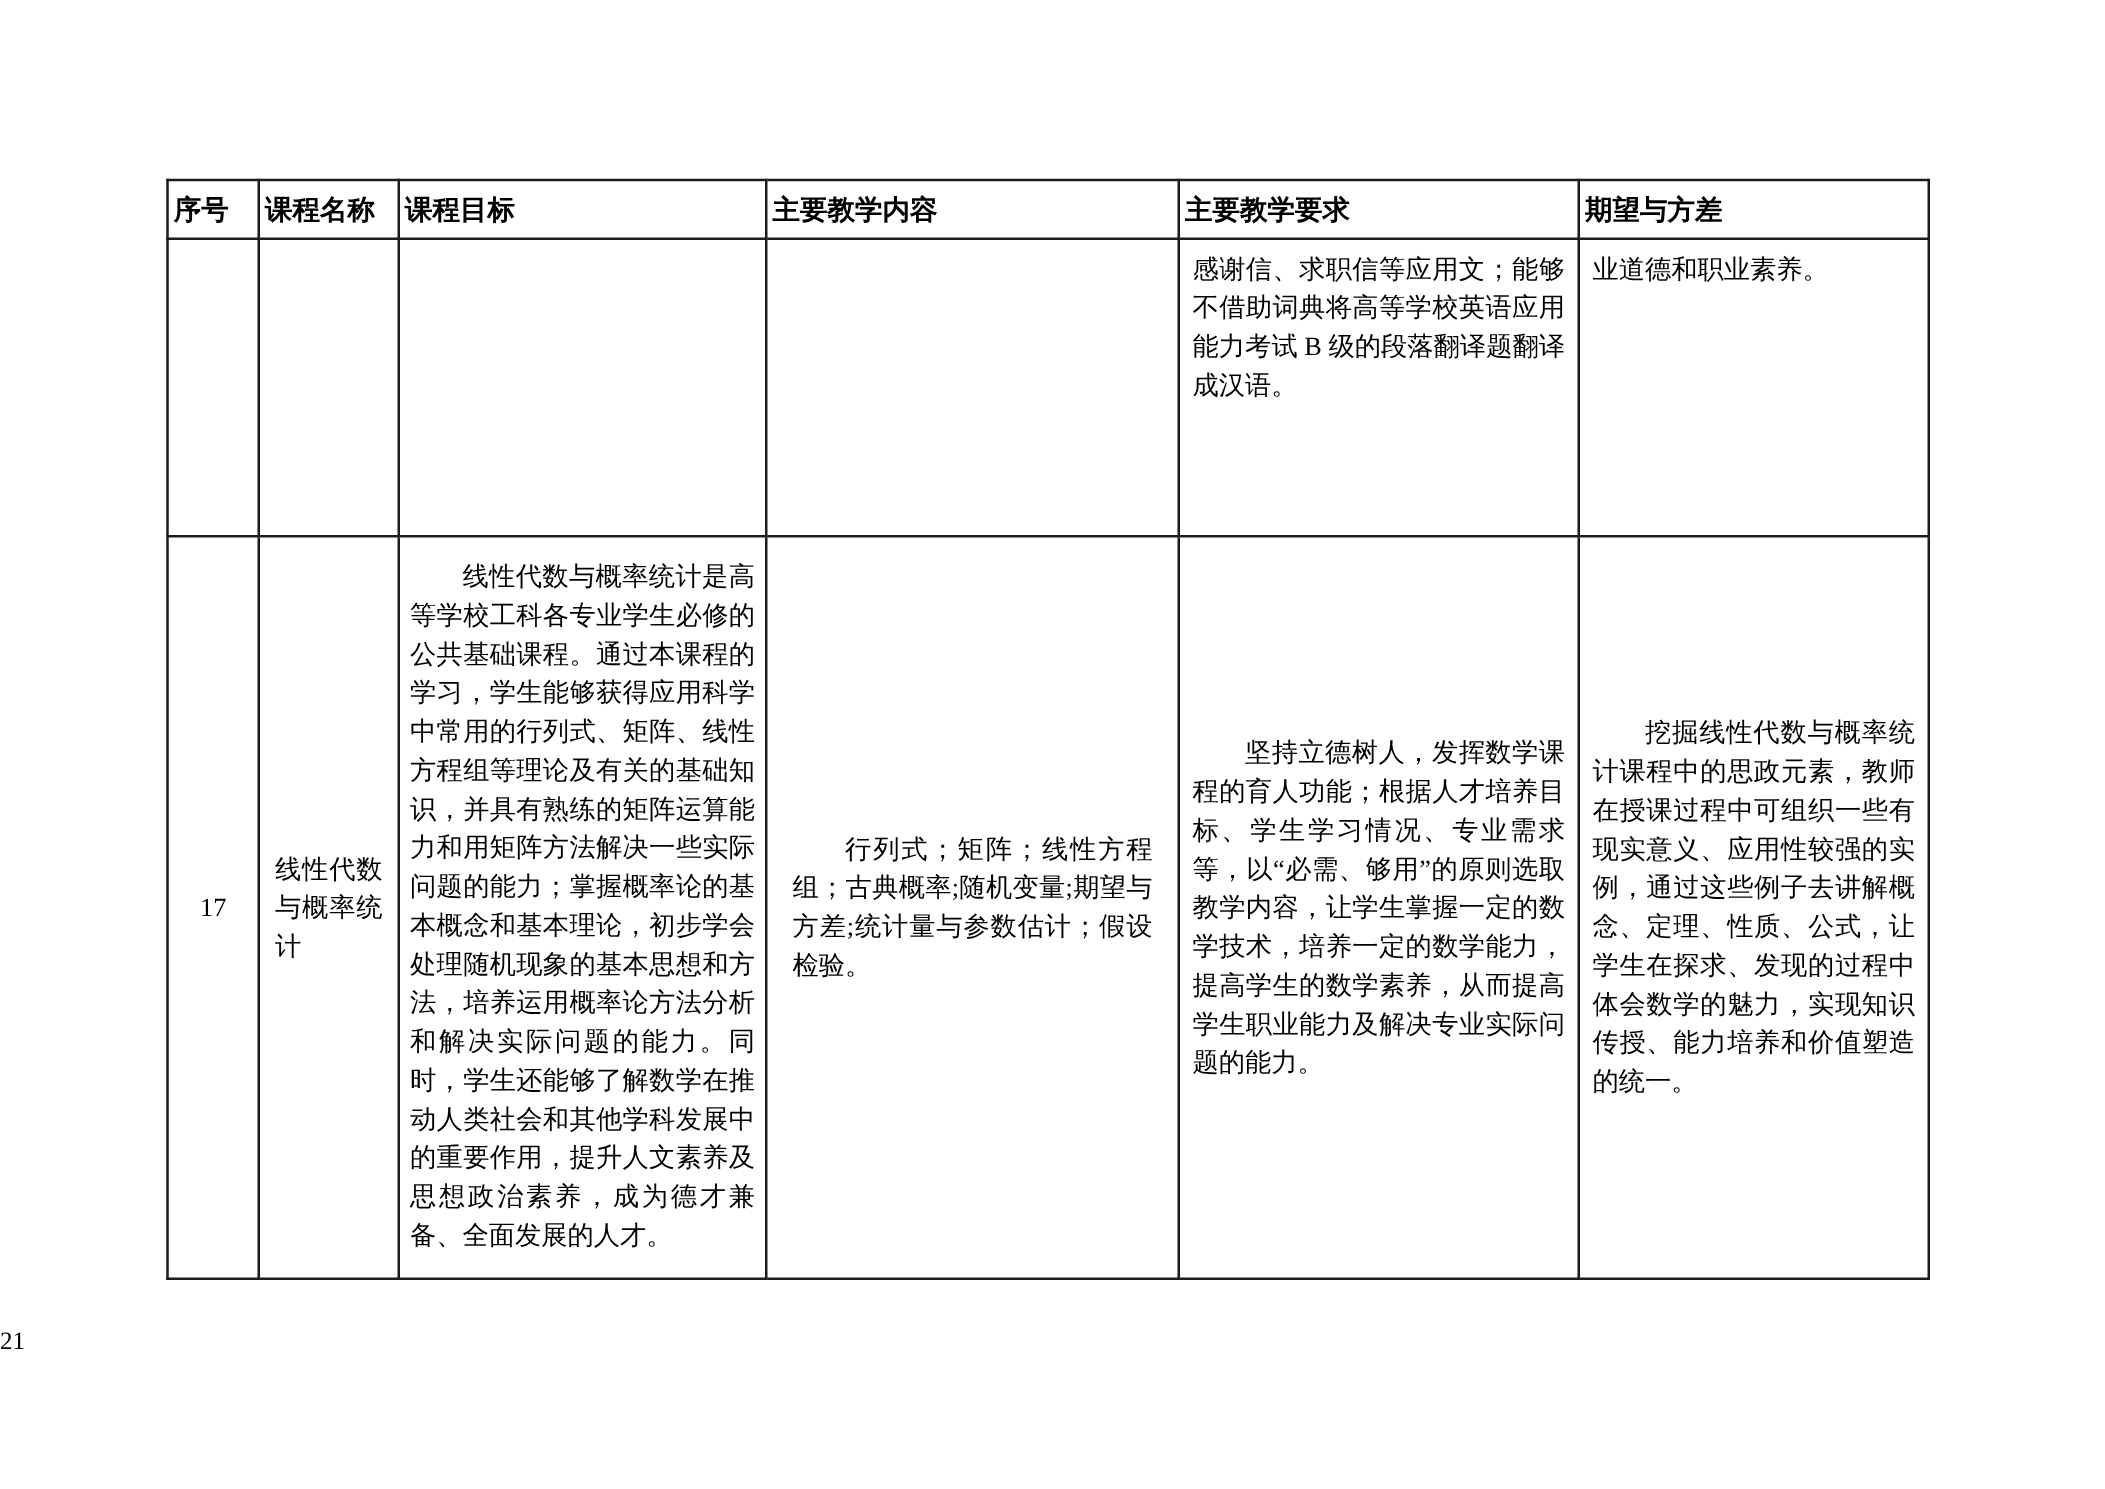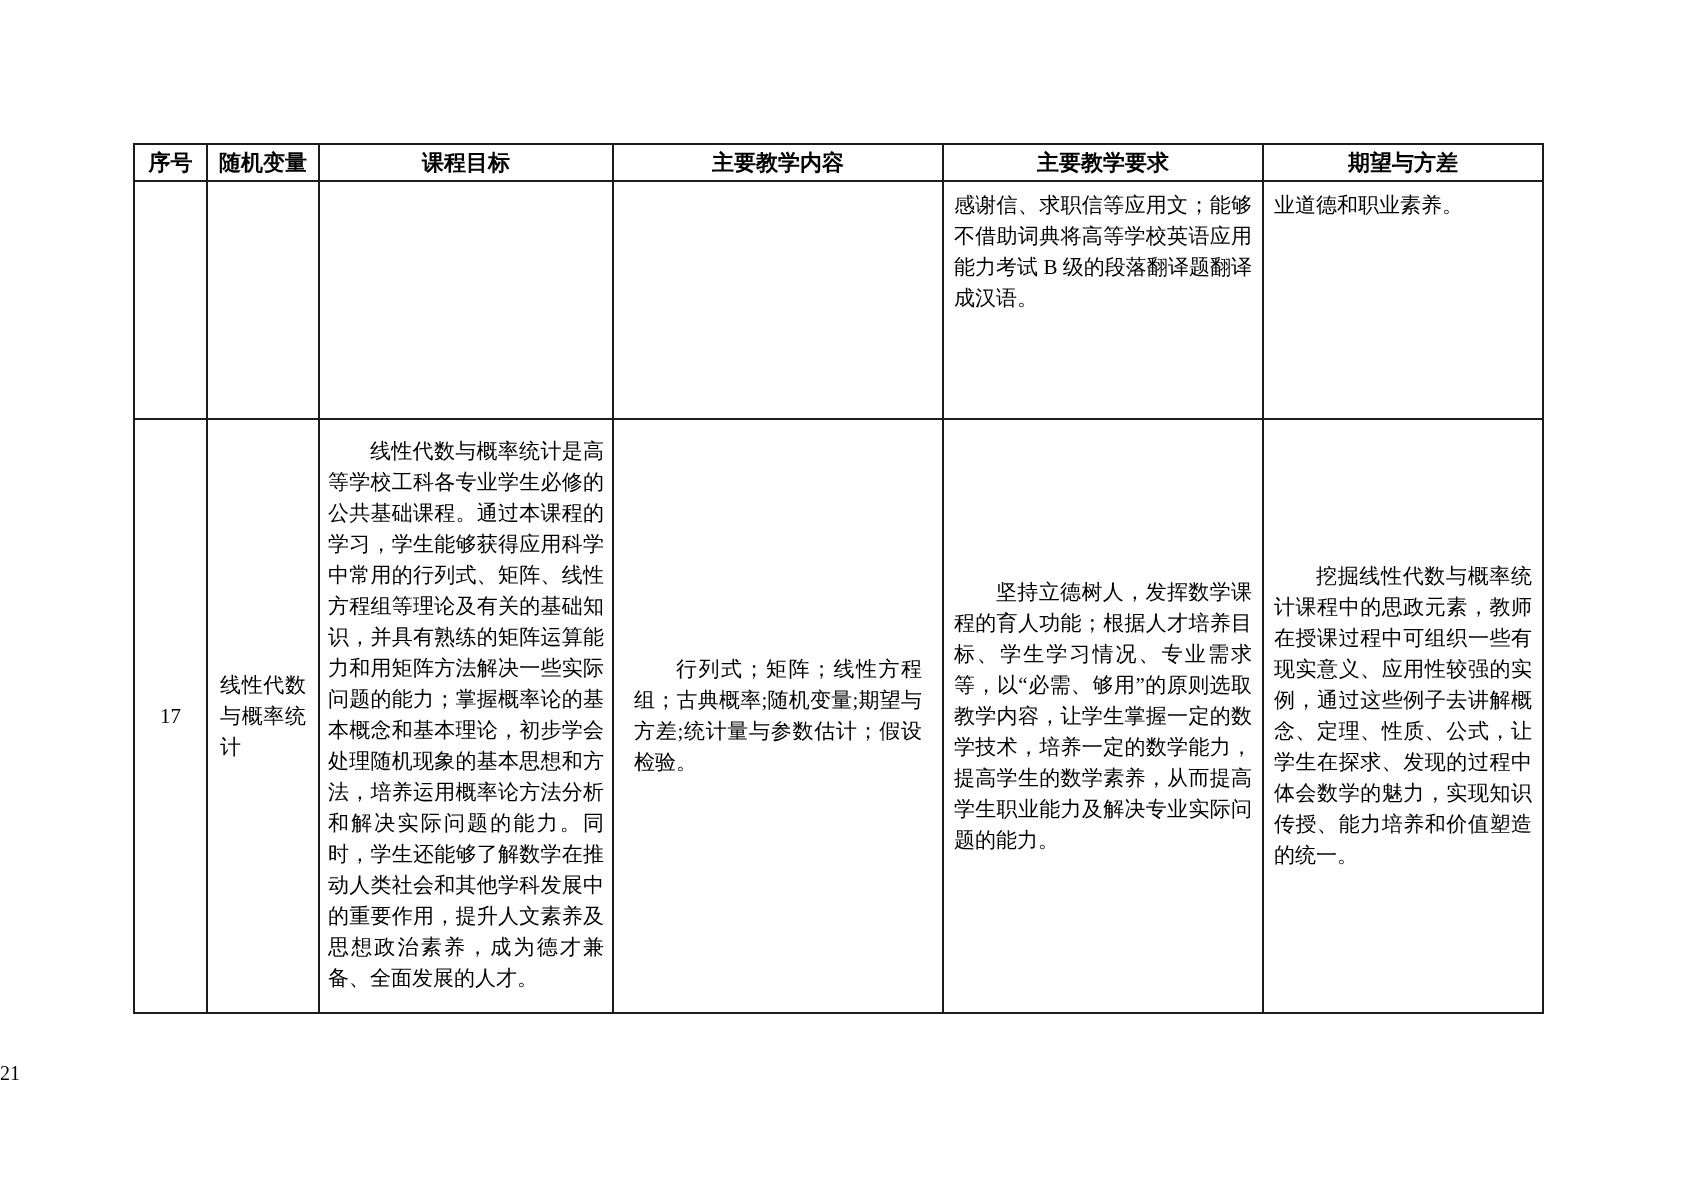--- a/index.html
+++ b/index.html
@@ -24,24 +24,24 @@
   }
   table.doc-table th,
   table.doc-table td {
     border: 2px solid #1c1c1c;
     font-size: 21px;
     line-height: 31px;
     vertical-align: middle;
     overflow: hidden;
   }
   table.doc-table th {
-    height: 37px;
+    height: 47px;
     font-size: 22px;
     font-weight: bold;
-    text-align: center;
+    text-align: left;
     padding: 2px 4px;
   }
   tr.row-cont { height: 238px; margin-top: 48px; }
   tr.row-main { height: 594px; }
 
   td.c-seq   { text-align: center; padding: 2px 4px; }
   td.c-name  { text-align: justify; text-align-last: left; padding: 2px 12px; }
   td.c-obj   { text-align: justify; vertical-align: top; padding: 6px 8px 8px 8px; text-indent: 2em; }
   td.c-cont  { text-align: justify; padding: 4px 20px; text-indent: 2em; }
   td.c-req   { text-align: justify; padding: 4px 10px; text-indent: 2em; }
@@ -72,21 +72,21 @@
       <col style="width:73px">
       <col style="width:112px">
       <col style="width:294px">
       <col style="width:330px">
       <col style="width:320px">
       <col style="width:280px">
     </colgroup>
     <thead>
       <tr>
         <th>序号</th>
-        <th>随机变量</th>
+        <th>课程名称</th>
         <th>课程目标</th>
         <th>主要教学内容</th>
         <th>主要教学要求</th>
         <th>期望与方差</th>
       </tr>
     </thead>
     <tbody>
       <tr class="row-cont">
         <td class="c-seq"></td>
         <td class="c-name"></td>

